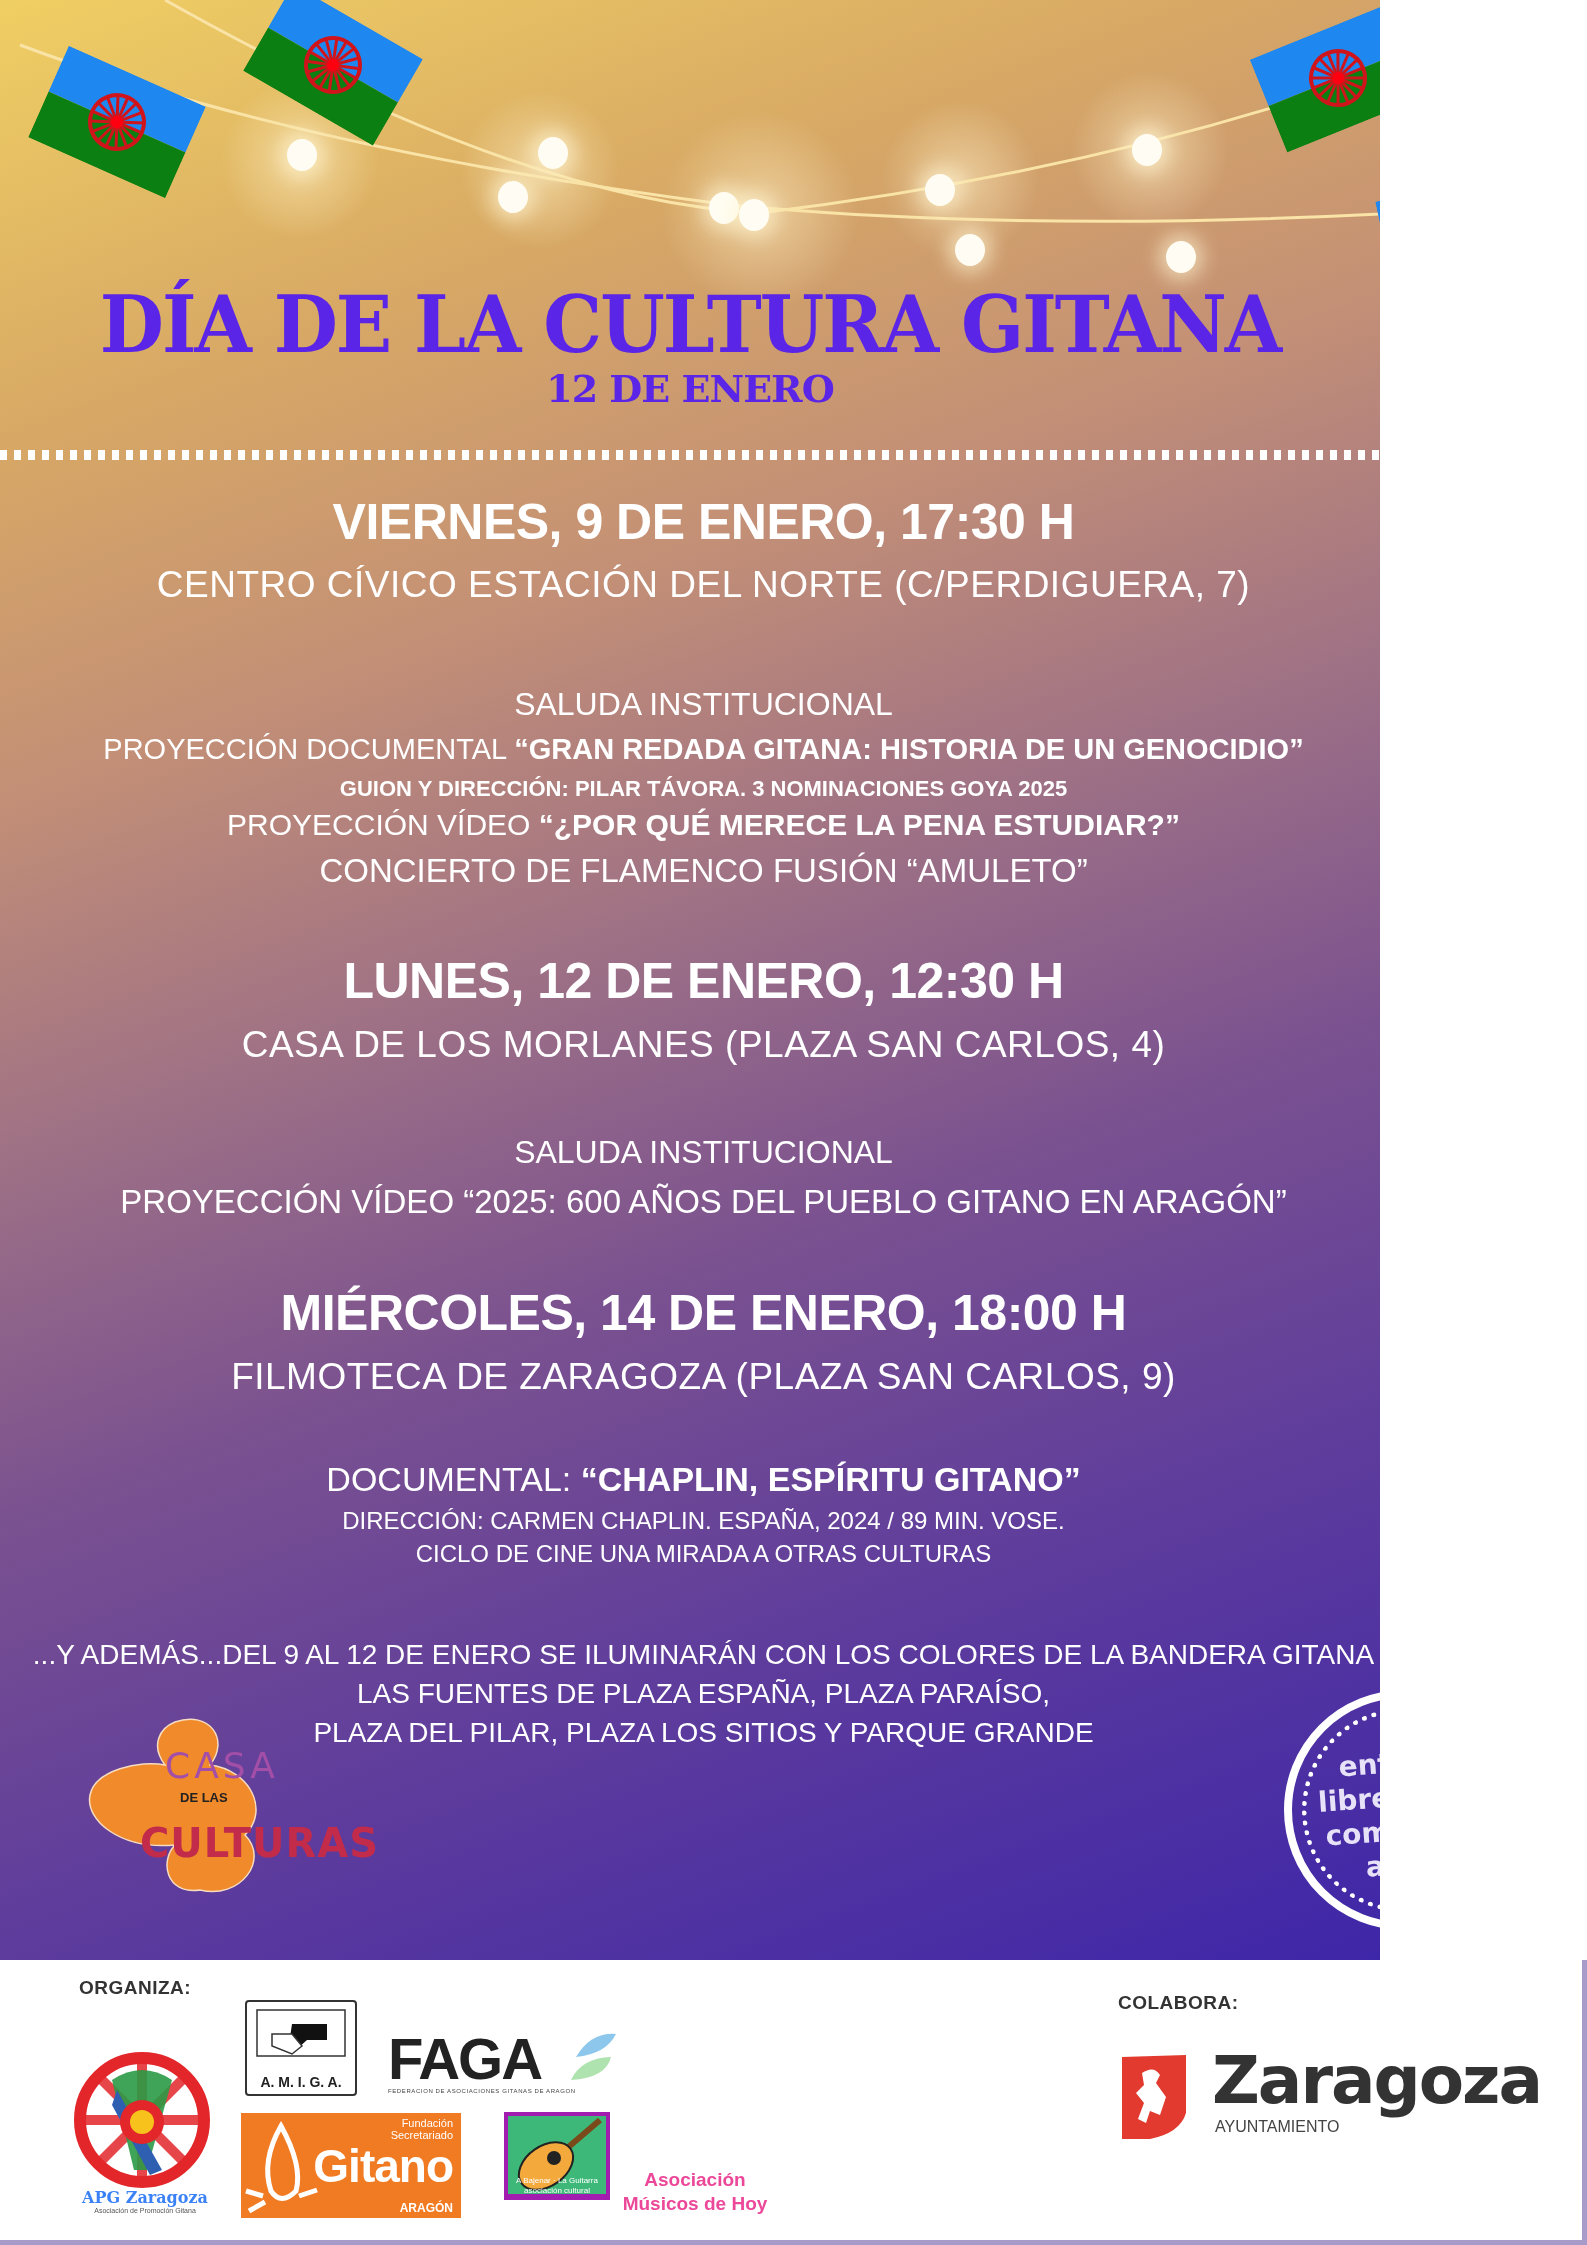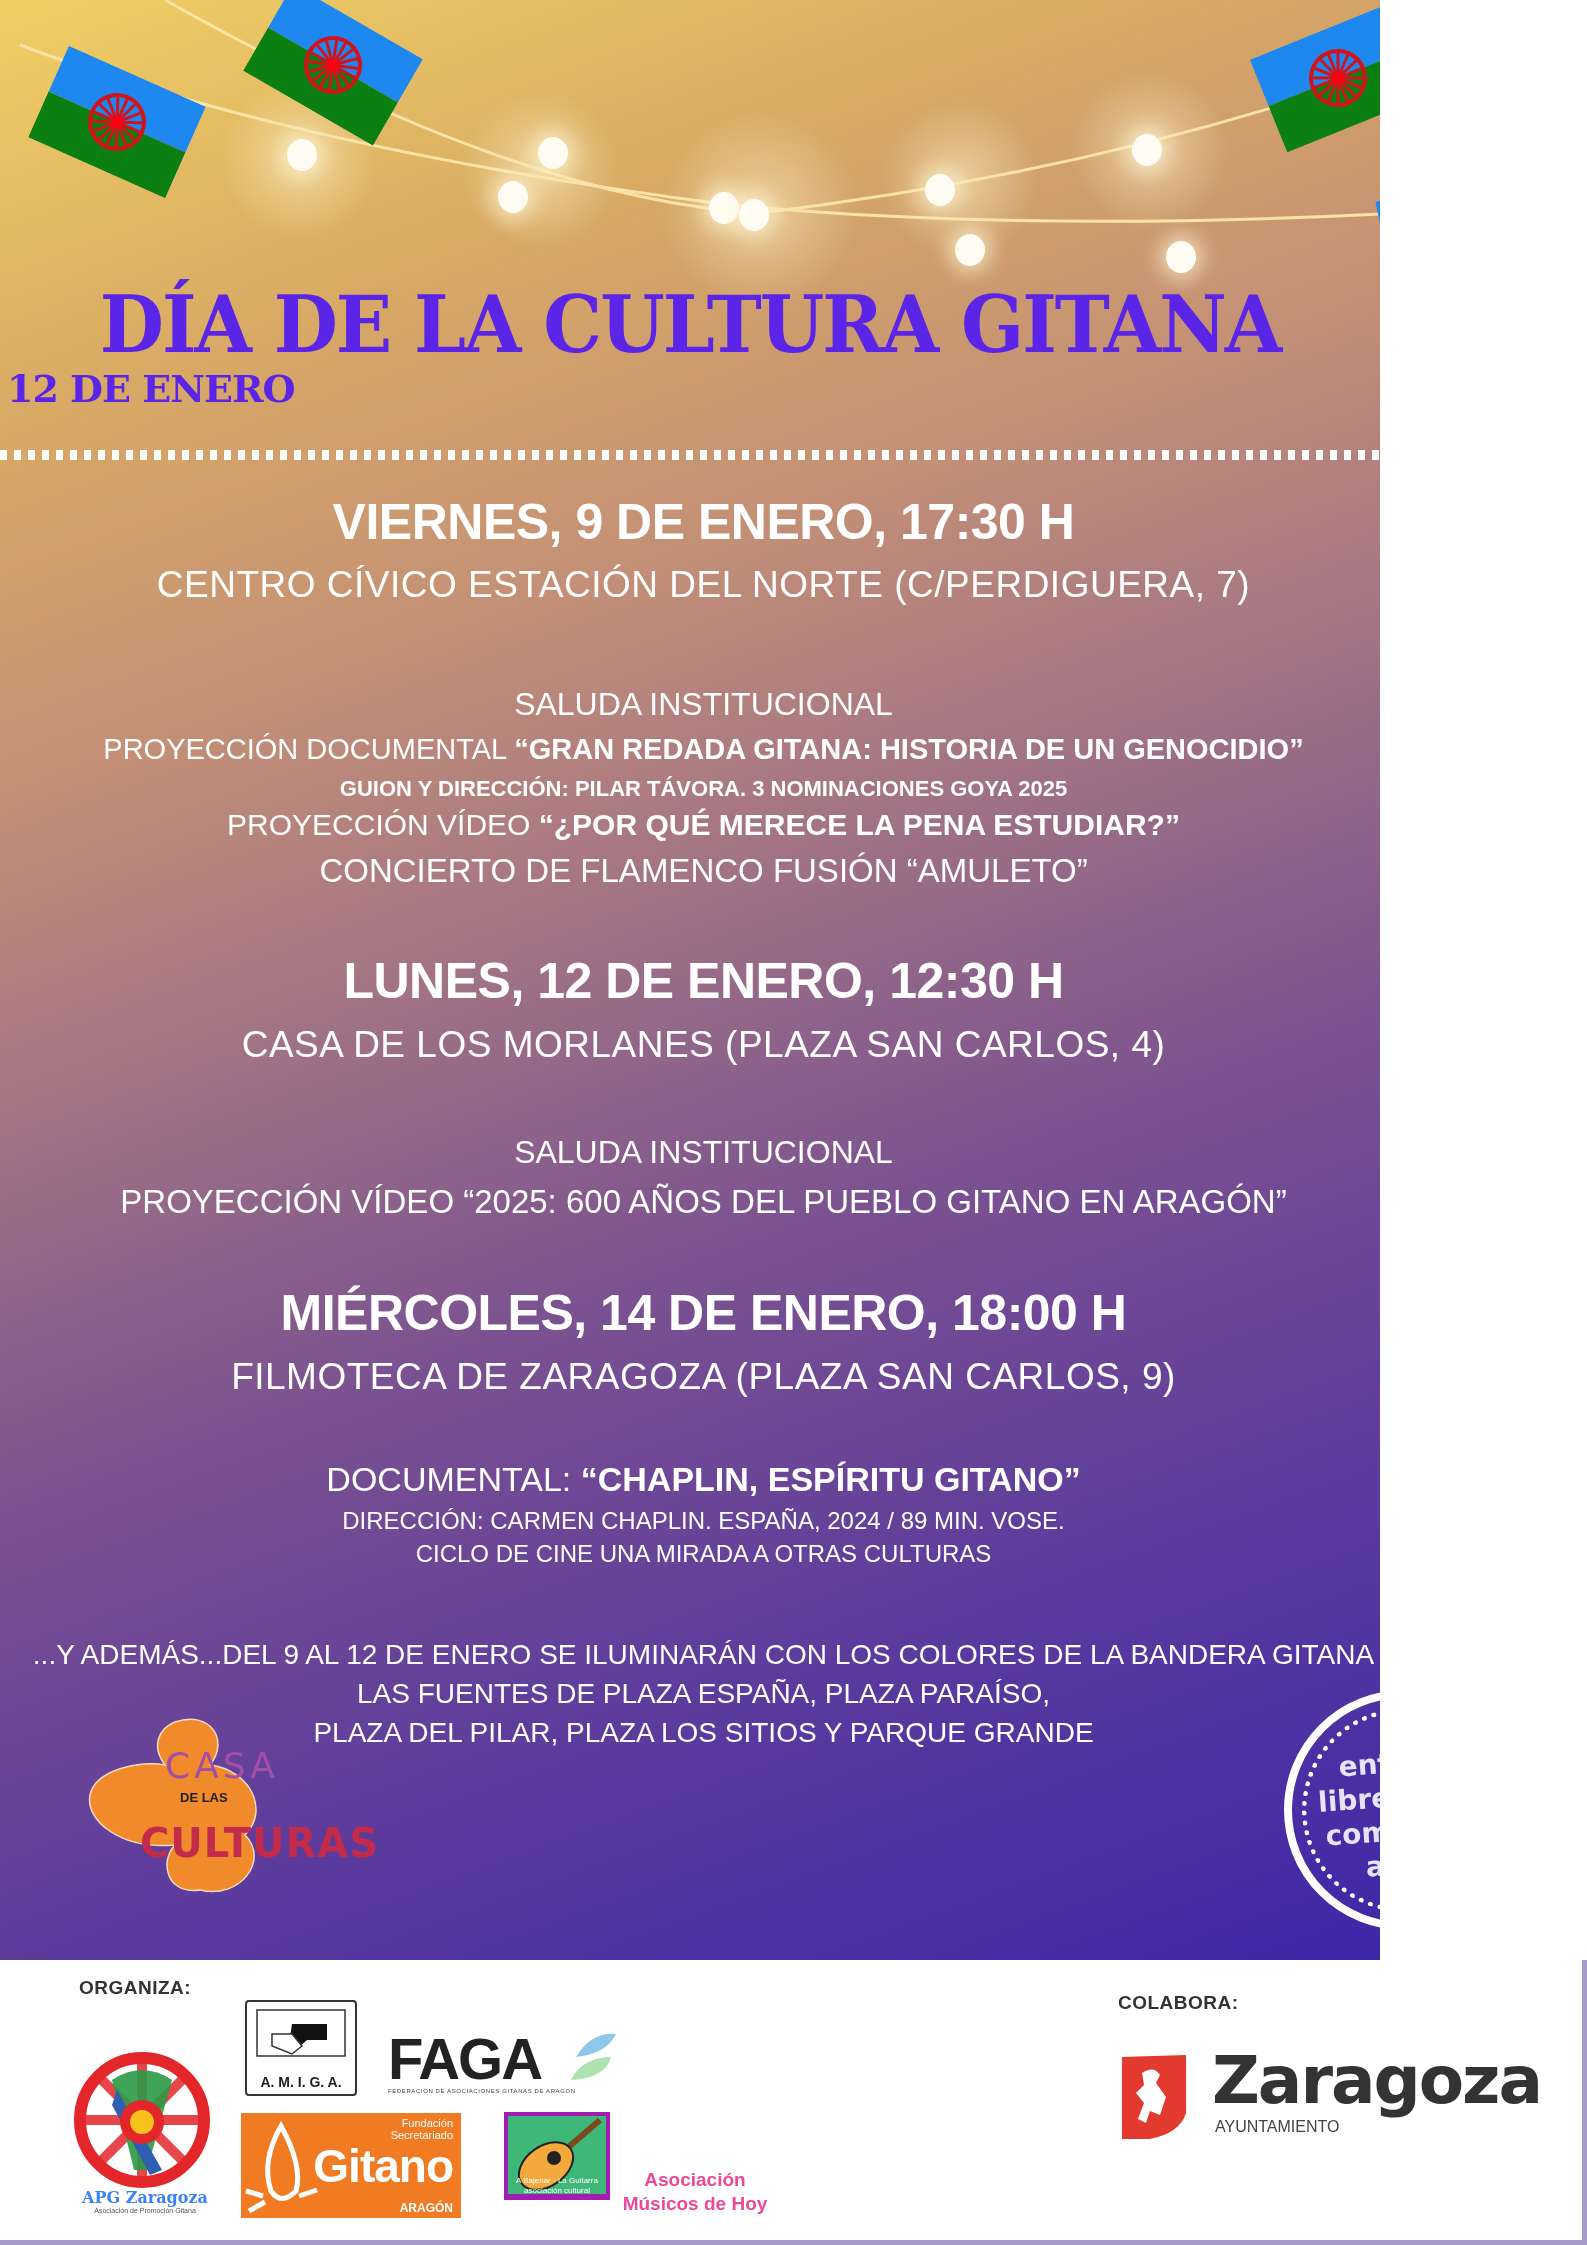--- a/index.html
+++ b/index.html
@@ -19,21 +19,21 @@
   .flag .blue { position: absolute; left: 0; top: 0; width: 100%; height: 50%; background: #1e88f0; }
   .flag .green { position: absolute; left: 0; top: 50%; width: 100%; height: 50%; background: #0c7f12; }
   .flag .wheel { position: absolute; left: 50%; top: 50%; width: 62px; height: 62px; margin: -31px 0 0 -31px; }
 
   .title {
     position: absolute; left: 0; width: 100%; top: 282px; text-align: center;
     font-family: "DejaVu Serif", serif; font-weight: bold; color: #5a25e6;
     font-size: 74px; letter-spacing: -2px; transform: scaleY(1.05);
   }
   .subtitle {
-    position: absolute; left: 7px; width: 100%; top: 366px; text-align: left;
+    position: absolute; left: 0; width: 100%; top: 366px; text-align: center;
     font-family: "DejaVu Serif", serif; font-weight: bold; color: #5a25e6;
     font-size: 38px; letter-spacing: -1px;
   }
   .dotted { position: absolute; left: 0; top: 450px; width: 1587px; height: 10px;
     background: repeating-linear-gradient(90deg, #fff 0 7px, transparent 7px 14px); }
 
   .line { position: absolute; left: 0; width: 100%; text-align: center; color: #fff; white-space: nowrap; padding-left: 27px; }
   .h { font-weight: bold; font-size: 50px; letter-spacing: -0.5px; }
   .venue { font-size: 37px; letter-spacing: 0.5px; }
   .item { font-size: 32px; }

